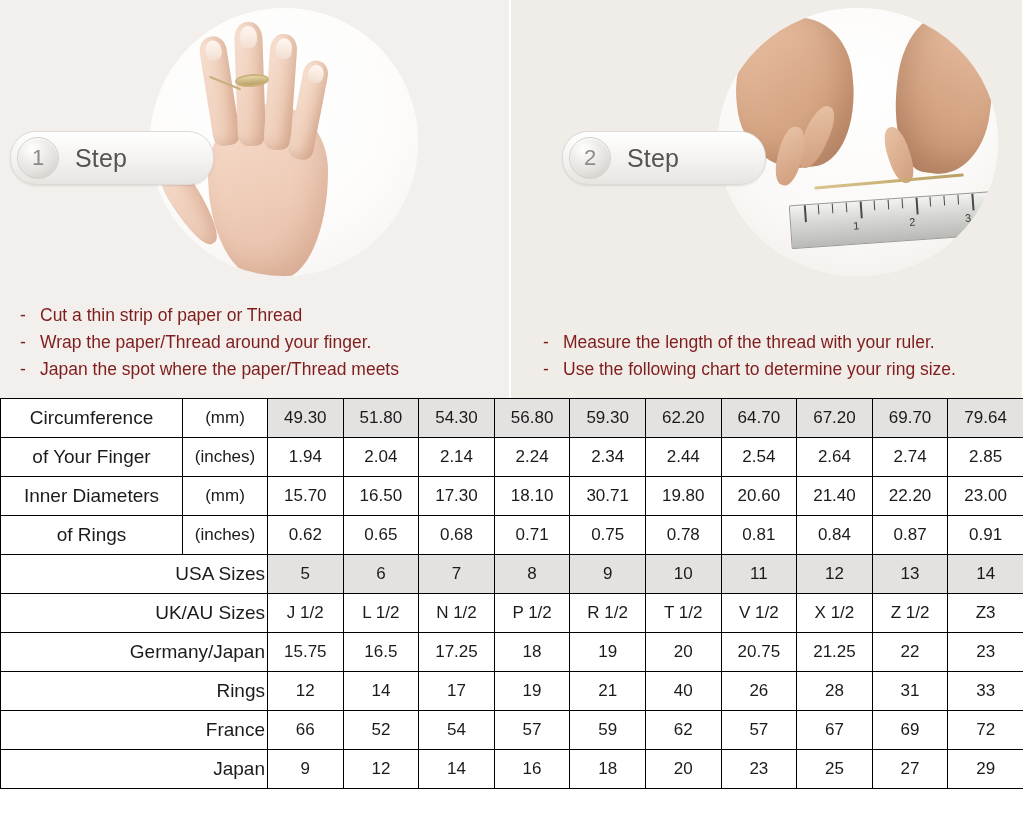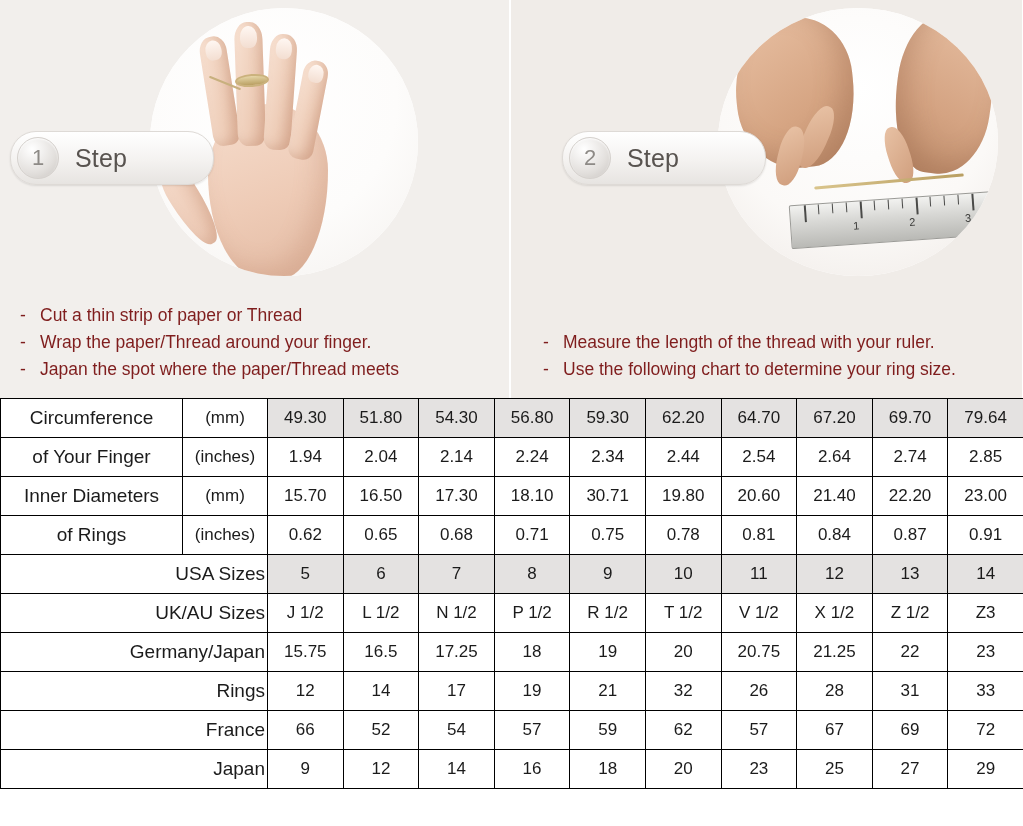--- a/index.html
+++ b/index.html
@@ -496,21 +496,21 @@
         <td>23</td>
       </tr>
 
       <tr>
         <td class="rowlabel left" colspan="2">Rings</td>
         <td>12</td>
         <td>14</td>
         <td>17</td>
         <td>19</td>
         <td>21</td>
-        <td>32</td>
+        <td>40</td>
         <td>26</td>
         <td>28</td>
         <td>31</td>
         <td>33</td>
       </tr>
 
 
       <tr>
         <td class="rowlabel left" colspan="2">France</td>
         <td>66</td>

